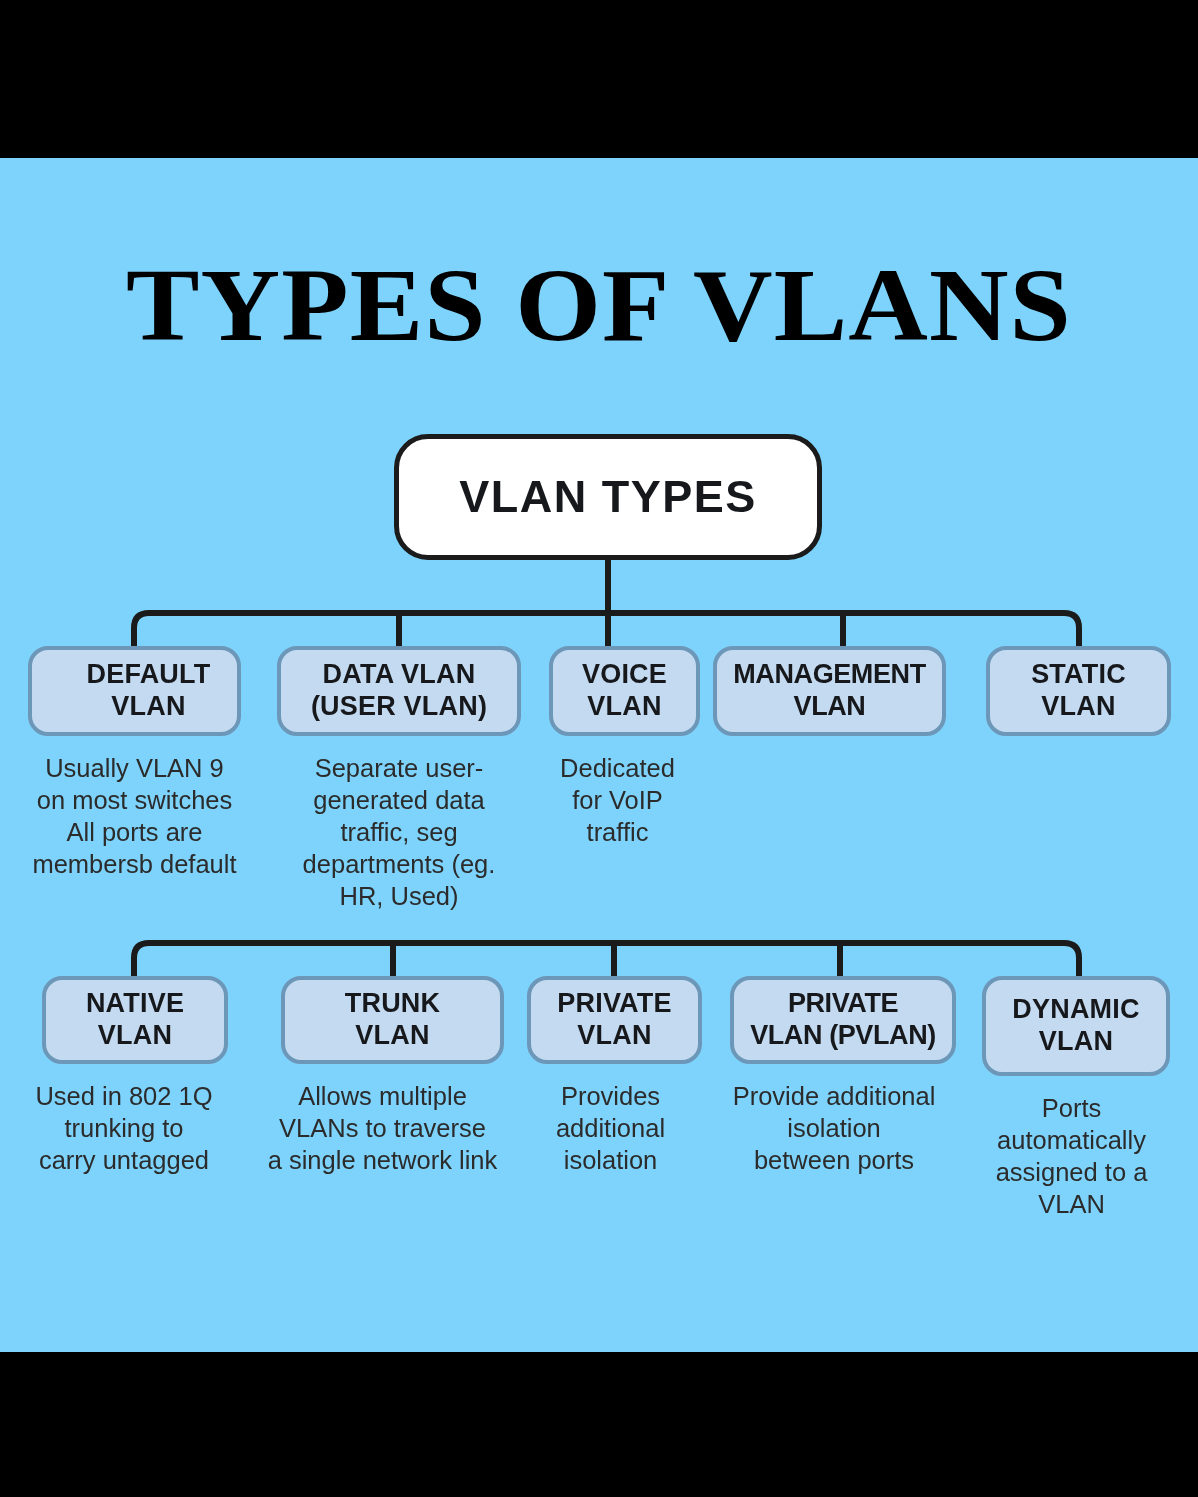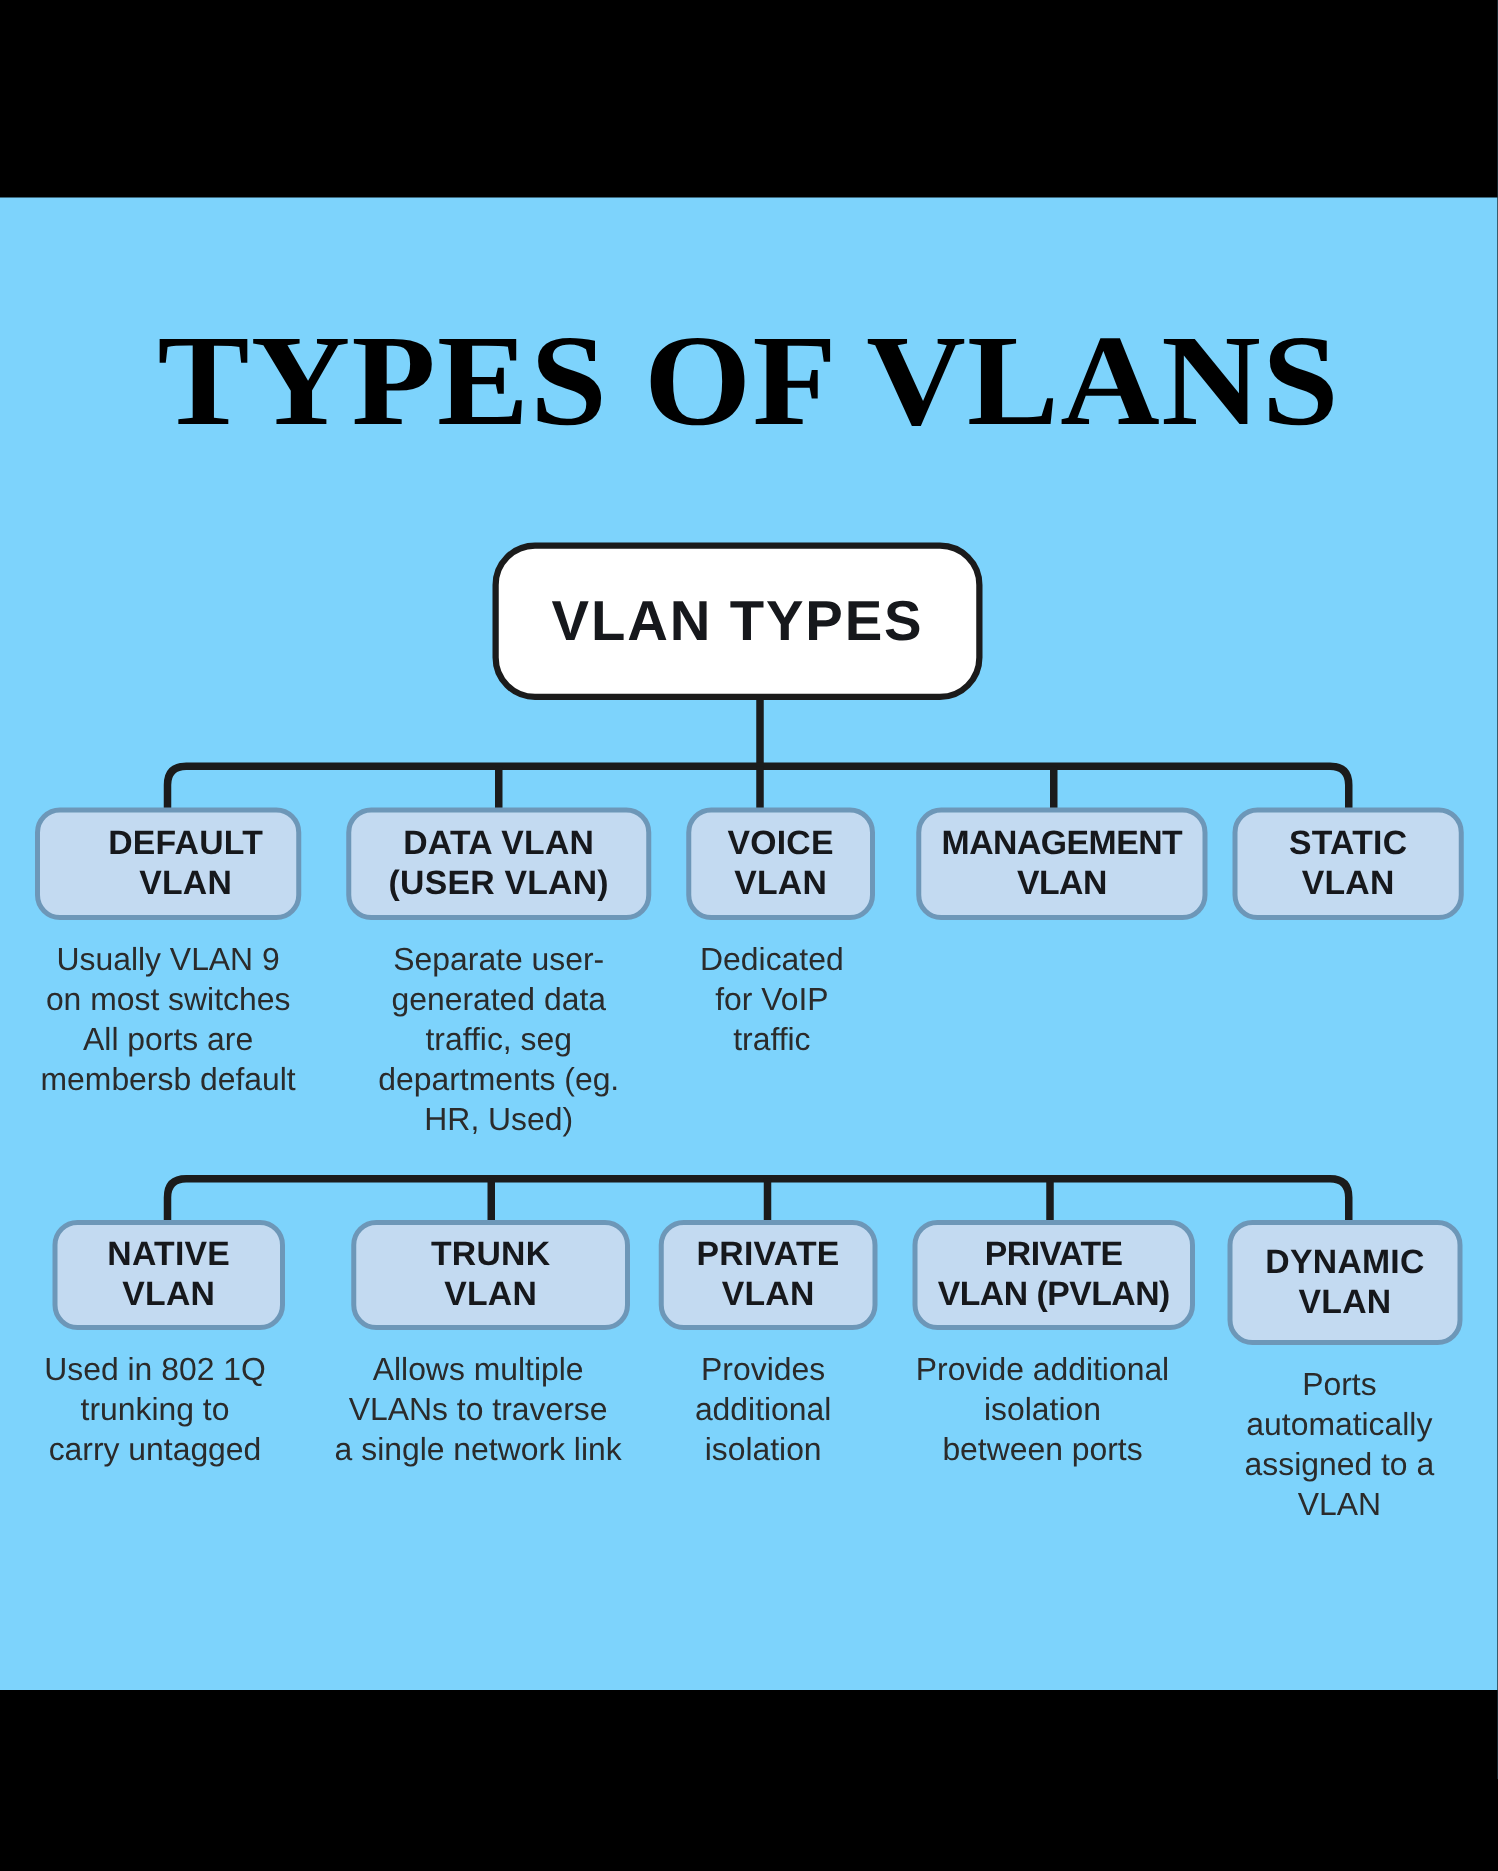--- a/index.html
+++ b/index.html
@@ -61,21 +61,21 @@
     top: 0;
     width: 1198px;
     height: 1194px;
   }
 
   
   .root-node {
     position: absolute;
     left: 394px;
     top: 276px;
-    width: 392px;
+    width: 428px;
     height: 126px;
     box-sizing: border-box;
     border: 5px solid #1b1b1b;
     border-radius: 34px;
     background: #ffffff;
     display: flex;
     align-items: center;
     justify-content: center;
   }
   .root-label {
@@ -204,21 +204,21 @@
       <div class="col" style="left:549px; width:151px;">
         <div class="node" style="width:151px; height:90px;">
           <span class="node-label">VOICE
 VLAN</span>
         </div>
         <div class="desc" style="width:180px; margin-left:-14px;">Dedicated
 for VoIP
 traffic</div>
       </div>
 
-      <div class="col" style="left:733px; width:233px;">
+      <div class="col" style="left:713px; width:233px;">
         <div class="node" style="width:233px; height:90px;">
           <span class="node-label narrow">MANAGEMENT
 VLAN</span>
         </div>
       </div>
 
       <div class="col" style="left:986px; width:185px;">
         <div class="node" style="width:185px; height:90px;">
           <span class="node-label">STATIC
 VLAN</span>

